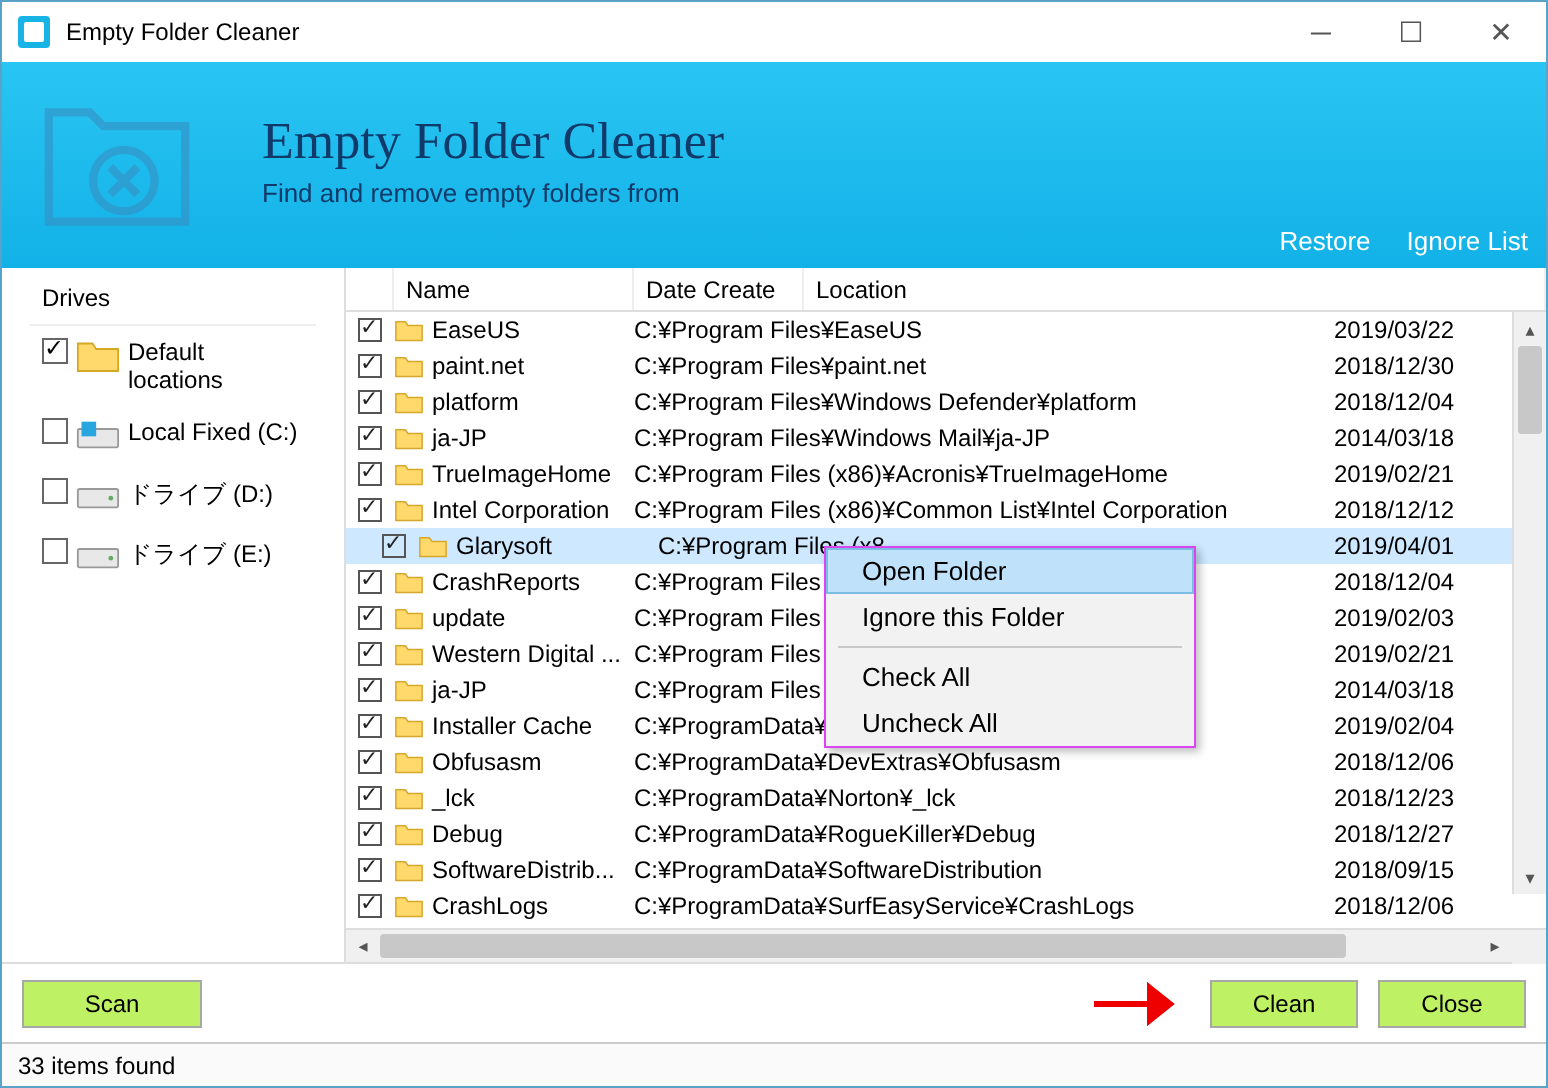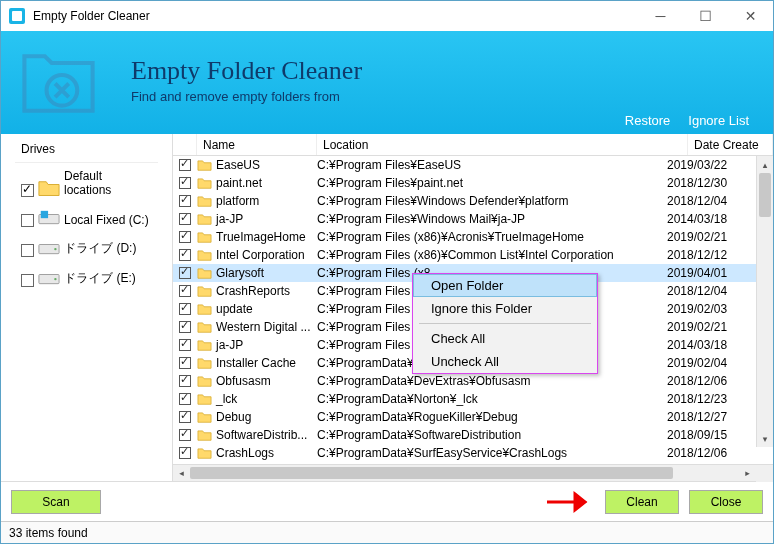--- a/index.html
+++ b/index.html
@@ -10,44 +10,44 @@
   .titlebar-icon { width: 16px; height: 16px; margin: 0 8px; background:#19b4e6; border-radius:2px; position:relative; }
   .titlebar-icon::before { content:""; position:absolute; inset:3px; background:#fff; border-radius:1px; }
   .titlebar-title { font-size:12px; color:#000; flex:1; }
   .titlebar-btn { width:45px; height:30px; display:flex; align-items:center; justify-content:center; font-size:14px; color:#555; }
   
   .banner { height:103px; background: linear-gradient(#29c5f3,#12b1e7); position:relative; padding-left:130px; display:flex; align-items:flex-start; flex-direction:column; justify-content:center; color:#153a66; }
   .banner-icon { position:absolute; left:15px; top:15px; width:85px; height:75px; }
   .banner-icon svg { width:100%; height:100%; opacity:.55; }
   .banner h1 { font-size:26px; font-weight:400; font-family: Georgia, "Times New Roman", serif; color:#0f3a6a; margin-top: -5px;}
   .banner p { font-size:13px; color:#0f3a6a; margin-top:3px; }
-  .banner-links { position:absolute; right:24px; bottom:6px; display:flex; gap:18px; }
+  .banner-links { position:absolute; right:9px; bottom:6px; display:flex; gap:18px; }
   .banner-links span { color:#fff; font-size:13px; cursor:pointer; }
   
   .body { flex:1; display:flex; min-height:0; }
   
   .drives { width:172px; border-right:1px solid #ddd; display:flex; flex-direction:column; padding:4px 14px; }
   .drives-header { font-size:12px; padding:4px 6px 6px; border-bottom:1px solid #eee; }
-  .drive-item { display:flex; align-items:flex-end; gap:4px; padding:6px 6px; font-size:12px; }
+  .drive-item { display:flex; align-items:flex-start; gap:4px; padding:6px 6px; font-size:12px; }
   .drive-cb { width:13px; height:13px; border:1px solid #666; position:relative; flex-shrink:0; }
   .drive-cb.checked::after { content:"✓"; position:absolute; top:-3px; left:0; font-size:12px; color:#000; }
   .drive-icon { width:22px; height:18px; flex-shrink:0; }
   .drive-label { font-size:12px; }
   
   .table-area { flex:1; display:flex; flex-direction:column; min-width:0; }
   .thead { display:flex; background:#fff; border-bottom:1px solid #ddd; height:22px; align-items:center; font-size:12px; position:relative; }
   .th { border-right:1px solid #eee; padding:0 6px; height:100%; display:flex; align-items:center; position:relative; }
   .th-check { width:24px; }
   .th-name { width:120px; }
   .th-loc { flex:1; }
   .th-date { width:85px; }
   .tbody { flex:1; overflow:hidden; position:relative; }
   .tbody-inner { position:absolute; inset:0; overflow:hidden auto; }
   .tr { display:flex; height:18px; align-items:center; font-size:12px; padding-right:4px; }
-  .tr.selected { background:#cde8ff; }
+  .tr.selected { background:#cde8ff;padding-left:12px; }
   .td-check { width:24px; display:flex; justify-content:center; }
   .row-cb { width:12px; height:12px; border:1px solid #555; position:relative; }
   .row-cb::after { content:"✓"; position:absolute; top:-3px; left:0; font-size:11px; color:#222; }
   .td-name { width:120px; display:flex; align-items:center; gap:4px; overflow:hidden; white-space:nowrap; text-overflow:ellipsis; }
   .folder-icon { width:15px; height:12px; flex-shrink:0; }
   .td-loc { flex:1; overflow:hidden; white-space:nowrap; text-overflow:ellipsis; padding-right:8px; }
   .td-date { width:85px; }
   
   .vscroll { width:17px; background:#f0f0f0; position:absolute; right:0; top:0; bottom:17px; border-left:1px solid #ddd; }
   .vscroll .up, .vscroll .down { height:17px; display:flex; align-items:center; justify-content:center; font-size:9px; color:#555; }
@@ -136,22 +136,22 @@
               </svg></div>
             <div class="drive-label">ドライブ (E:)</div>
           </div>
         </div>
     </div>
 
     <div class="table-area">
       <div class="thead">
         <div class="th th-check"></div>
         <div class="th th-name">Name</div>
+        <div class="th th-date">Date Create</div>
         <div class="th th-loc">Location</div>
-        <div class="th th-date">Date Create</div>
       </div>
       <div class="tbody">
         <div class="tbody-inner" id="tbody-inner" style="right:17px">
             <div class="tr">
               <div class="td-check">
                 <div class="row-cb"></div>
               </div>
               <div class="td-name">
                 <span class="folder-icon"><svg viewBox="0 0 16 13">
                     <path d="M1 2h5l1.5 2H15v8H1z" fill="#ffd96b" stroke="#d6a828" stroke-width="0.8"></path>

